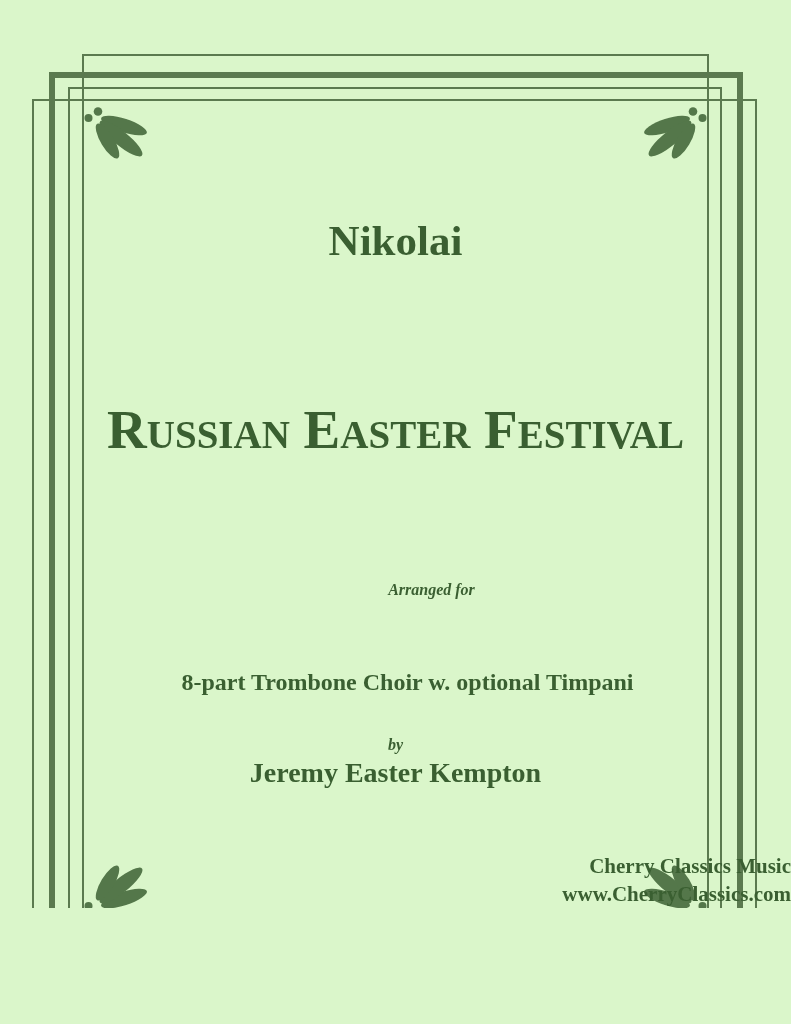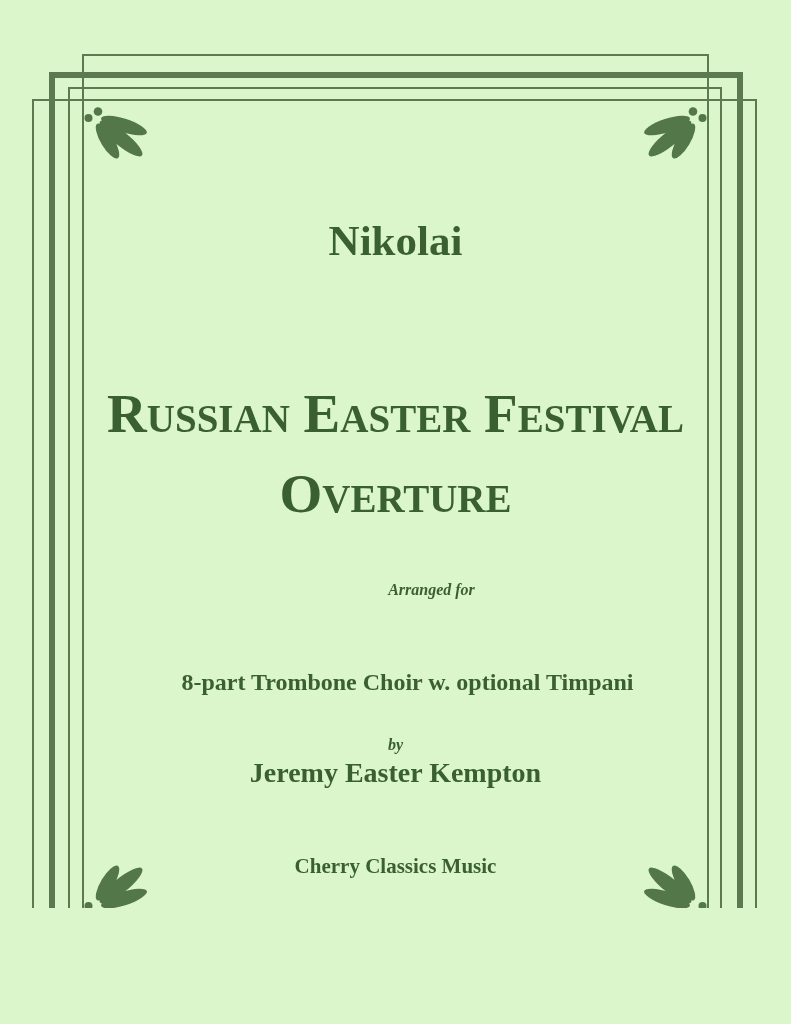--- a/index.html
+++ b/index.html
@@ -31,27 +31,27 @@
   .ornament.br{left:635px;top:853px;transform:scale(-1,-1);}
 
   .textline{
     position:absolute;left:0;width:100%;
     text-align:center;line-height:1;
     font-weight:bold;color:var(--color-ink);z-index:4;
     white-space:nowrap;
   }
   #composer-first{top:219px;font-size:43px;}
   #composer-last{top:292px;font-size:55px;}
-  #title-line1{top:386px;font-size:55px;font-variant:small-caps;}
+  #title-line1{top:402px;font-size:55px;font-variant:small-caps;}
   #title-line2{top:466px;font-size:55px;font-variant:small-caps;}
   #arranged-for{top:582px;font-size:16px;font-style:italic;padding-left:36px;}
   #instrumentation{top:670px;font-size:24px;padding-left:12px;}
   #by-label{top:737px;font-size:16px;font-style:italic;}
   #arranger{top:759px;font-size:28px;}
-  #publisher{top:852px;font-size:21px;line-height:28px;}
+  #publisher{top:852px;font-size:21px;line-height:28px;text-align:right;}
 </style>
 </head>
 <body>
 
 <div id="cover">
 
   <div class="frame" id="frame-tall"></div>
   <div class="frame" id="frame-inner"></div>
   <div class="frame" id="frame-wide"></div>
   <div class="frame" id="frame-thick"></div>
@@ -88,22 +88,22 @@
       <circle cx="7.5" cy="17" r="4"></circle>
       <circle cx="17" cy="10.5" r="4.3"></circle>
       <ellipse cx="43" cy="24.5" rx="24" ry="6.8" transform="rotate(18 43 24.5)"></ellipse>
       <ellipse cx="40" cy="37.5" rx="27" ry="7.2" transform="rotate(39 40 37.5)"></ellipse>
       <ellipse cx="26.5" cy="40" rx="20" ry="6.6" transform="rotate(59 26.5 40)"></ellipse>
     </svg>
   </div>
 
   <div class="textline" id="composer-first">Nikolai</div>
   <div class="textline" id="title-line1">Russian Easter Festival</div>
-  <div class="textline" id="title-line2">Overture</div>
   <div class="textline" id="arranged-for">Arranged for</div>
   <div class="textline" id="instrumentation">8-part Trombone Choir w. optional Timpani</div>
   <div class="textline" id="by-label">by</div>
   <div class="textline" id="arranger">Jeremy Easter Kempton</div>
   <div class="textline" id="publisher">
     <div>Cherry Classics Music</div>
+    <div>www.CherryClassics.com</div>
   </div>
 
 </div>
 
 </body></html>

